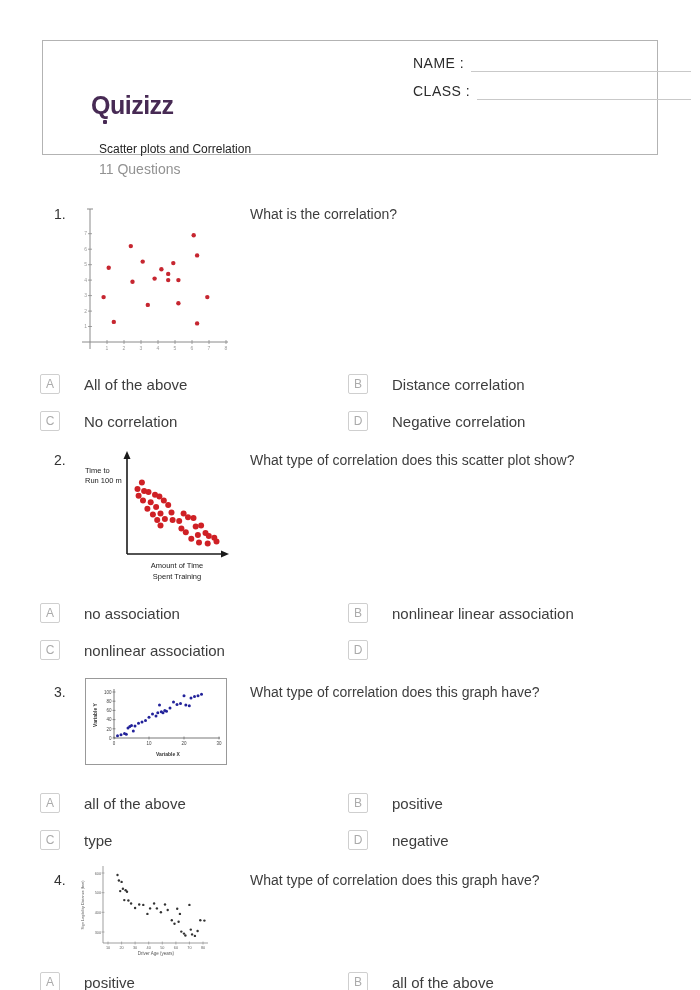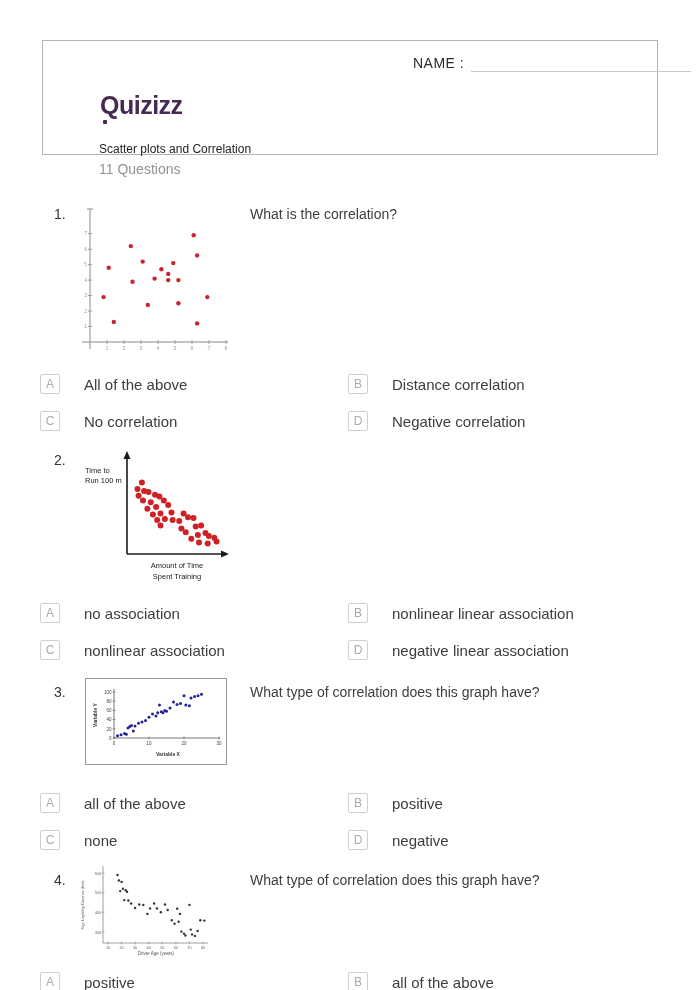--- a/index.html
+++ b/index.html
@@ -1,20 +1,20 @@
 <!DOCTYPE html>
 <html><head>
 <meta charset="utf-8">
 <style>
   html,body{margin:0;padding:0;background:#fff;}
   .page{position:relative;width:700px;height:990px;background:#fff;overflow:hidden;
         font-family:"Liberation Sans",sans-serif;}
   
   .hcard{position:absolute;left:42px;top:40px;width:614px;height:113px;border:1px solid #b3b3b3;background:#fff;}
-  .logo{position:absolute;left:57px;top:50px;font-size:25px;font-weight:700;color:#472a54;letter-spacing:-0.5px;}
+  .logo{position:absolute;left:48px;top:50px;font-size:25px;font-weight:700;color:#472a54;letter-spacing:-0.5px;}
   .logo-dot{position:absolute;left:60px;top:79px;width:4px;height:4px;background:#472a54;border-radius:1px;}
   .wtitle{position:absolute;left:56px;top:101px;font-size:12px;color:#222;}
   .wsub{position:absolute;left:56px;top:120px;font-size:14px;color:#929292;}
   .field{position:absolute;left:370px;width:278px;height:20px;display:flex;align-items:flex-start;}
   .flabel{font-size:14px;color:#2b2b2b;letter-spacing:0.5px;white-space:pre;}
   .fline{flex:1;border-bottom:1px solid #c9c9c9;margin-left:7px;height:16px;}
   
   .qnum{position:absolute;font-size:14px;color:#333;}
   .qtext{position:absolute;font-size:14px;color:#3d3d3d;margin-left:10px;}
   .ans{position:absolute;display:flex;align-items:center;gap:24px;height:20px;}
@@ -45,20 +45,24 @@
 
 <div class="page">
 
   <div class="hcard">
     <div class="logo">Quizizz</div>
     <div class="logo-dot"></div>
     <div class="wtitle">Scatter plots and Correlation</div>
     <div class="wsub">11 Questions</div>
     <div class="field" style="top:14px">
       <span class="flabel">NAME :</span>
+      <span class="fline"></span>
+    </div>
+    <div class="field" style="top:42px">
+      <span class="flabel">CLASS :</span>
       <span class="fline"></span>
     </div>
   </div>
 
   <div class="qnum" style="left:54px;top:206px">1.</div>
   <div class="qtext" style="left:240px;top:206px">What is the correlation?</div>
   <svg id="c1" style="left:76px;top:202px" width="154" height="154" viewBox="0 0 154 154">
     <line class="axline" x1="14" y1="7" x2="14" y2="147"></line>
     <line class="axline" x1="11" y1="7" x2="17" y2="7"></line>
     <line class="axline" x1="6" y1="140" x2="152" y2="140"></line>
@@ -123,20 +127,21 @@
   <div class="ans" style="left:40px;top:411px">
     <span class="abox">C</span>
     <span class="atext">No correlation</span>
   </div>
   <div class="ans" style="left:348px;top:411px">
     <span class="abox">D</span>
     <span class="atext">Negative correlation</span>
   </div>
 
   <div class="qnum" style="left:54px;top:452px">2.</div>
+  <div class="qtext" style="left:240px;top:452px">What type of correlation does this scatter plot show?</div>
   <svg id="c2" style="left:74px;top:448px" width="164" height="142" viewBox="0 0 164 142">
     <line class="axline2" x1="53" y1="8" x2="53" y2="106"></line>
     <line class="axline2" x1="53" y1="106" x2="150" y2="106"></line>
     <polygon fill="#1a1a1a" points="49.5,11 53,3 56.5,11"></polygon>
     <polygon fill="#1a1a1a" points="147,102.5 155,106 147,109.5"></polygon>
     <text class="lab2" x="11" y="25">Time to</text>
     <text class="lab2" x="11" y="35">Run 100 m</text>
     <text class="lab2" text-anchor="middle" x="103" y="120">Amount of Time</text>
     <text class="lab2" text-anchor="middle" x="103" y="131">Spent Training</text>
   <circle cx="67.9" cy="34.6" r="3" fill="#cf2025"></circle>
@@ -184,21 +189,20 @@
   <div class="ans" style="left:348px;top:603px">
     <span class="abox">B</span>
     <span class="atext">nonlinear linear association</span>
   </div>
   <div class="ans" style="left:40px;top:640px">
     <span class="abox">C</span>
     <span class="atext">nonlinear association</span>
   </div>
   <div class="ans" style="left:348px;top:640px">
     <span class="abox">D</span>
-    <span class="atext">negative linear association</span>
   </div>
 
   <div class="qnum" style="left:54px;top:684px">3.</div>
   <div class="qtext" style="left:240px;top:684px">What type of correlation does this graph have?</div>
   <svg id="c3" style="left:85px;top:678px" width="140" height="85" viewBox="0 0 140 85">
     <line class="axline3" x1="28" y1="10" x2="28" y2="59"></line>
     <line class="axline3" x1="28" y1="59" x2="134" y2="59"></line>
     <text class="lab3" text-anchor="middle" x="82" y="77">Variable X</text>
     <text class="lab3" text-anchor="middle" x="11" y="36" transform="rotate(-90 11 36)">Variable Y</text>
   <line x1="28.0" y1="57.5" x2="28.0" y2="60.5" class="tline"></line>
@@ -258,21 +262,21 @@
   <div class="ans" style="left:40px;top:793px">
     <span class="abox">A</span>
     <span class="atext">all of the above</span>
   </div>
   <div class="ans" style="left:348px;top:793px">
     <span class="abox">B</span>
     <span class="atext">positive</span>
   </div>
   <div class="ans" style="left:40px;top:830px">
     <span class="abox">C</span>
-    <span class="atext">none</span>
+    <span class="atext">type</span>
   </div>
   <div class="ans" style="left:348px;top:830px">
     <span class="abox">D</span>
     <span class="atext">negative</span>
   </div>
 
   <div class="qnum" style="left:54px;top:872px">4.</div>
   <div class="qtext" style="left:240px;top:872px">What type of correlation does this graph have?</div>
   <svg id="c4" style="left:76px;top:858px" width="160" height="100" viewBox="0 0 160 100">
     <line class="axline4" x1="27" y1="8" x2="27" y2="85"></line>

